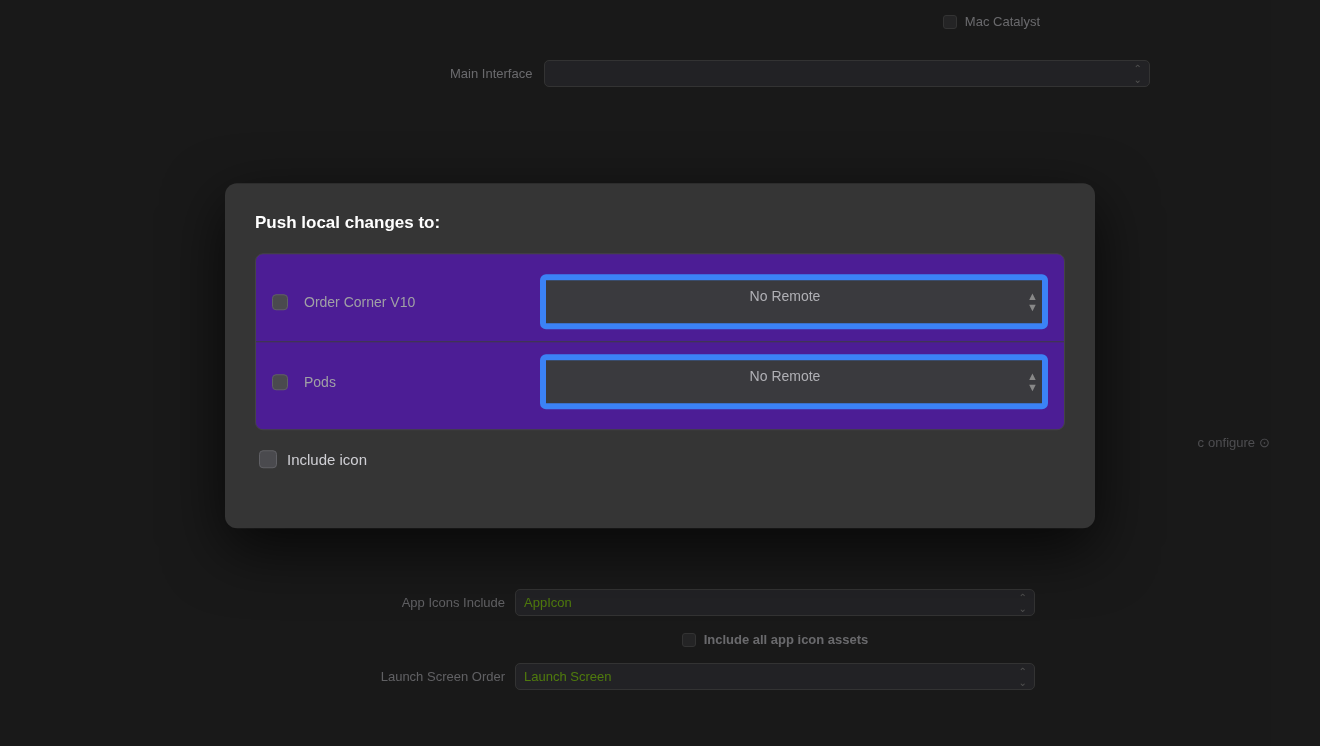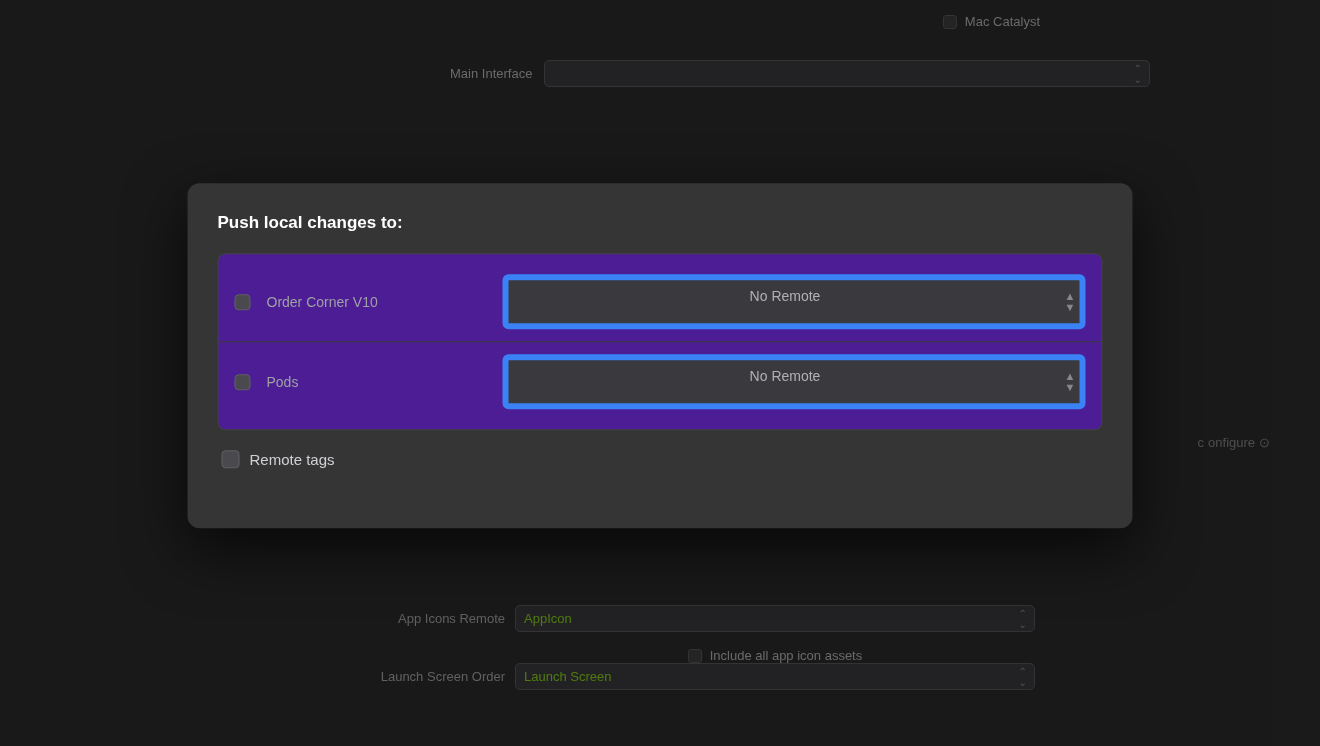--- a/index.html
+++ b/index.html
@@ -26,21 +26,21 @@
       height: 100%;
       background: rgba(0, 0, 0, 0.4);
     }
 
     
     .modal {
       position: absolute;
       top: 50%;
       left: 50%;
       transform: translate(-50%, -55%);
-      width: 945px;
+      width: 870px;
       background: #353535;
       border-radius: 12px;
       padding: 30px 30px 30px 30px;
       box-shadow: 0 20px 60px rgba(0, 0, 0, 0.7);
     }
 
     .modal-title {
       color: #ffffff;
       font-size: 17px;
       font-weight: 700;
@@ -280,21 +280,23 @@
       color: #888;
       font-size: 10px;
       pointer-events: none;
     }
 
     .include-all-row {
       display: flex;
       align-items: center;
       justify-content: center;
       gap: 8px;
+      margin-bottom: 16px;
       padding-left: 230px;
+      font-weight: bold;
     }
   </style>
 </head>
 <body>
 
 <div class="static-mac-catalyst">
   <div class="static-checkbox-sm"></div>
   <span class="static-label">Mac Catalyst</span>
 </div>
 
@@ -310,21 +312,21 @@
 
 <div class="configure-area">
   <span>c</span>
   <span>onfigure</span>
   <span>⊙</span>
 </div>
 
 <div class="bottom-content">
 
   <div class="bottom-item">
-    <span class="bottom-item-label">App Icons Remote</span>
+    <span class="bottom-item-label">App Icons Include</span>
     <div class="bottom-select-wrapper">
       <select class="bottom-select">
         <option>AppIcon</option>
       </select>
       <span class="bottom-select-arrow">⌃<br>⌄</span>
     </div>
   </div>
 
   <div class="include-all-row">
     <div class="static-checkbox-sm"></div>
@@ -368,16 +370,16 @@
           <option>No Remote</option>
         </select>
         <span class="row-select-arrow">▲<br>▼</span>
       </div>
     </div>
 
   </div>
 
   <div class="include-tags-row">
     <div class="include-tags-checkbox"></div>
-    <span class="include-tags-label">Remote tags</span>
+    <span class="include-tags-label">Include icon</span>
   </div>
 
 </div>
 
 </body></html>

